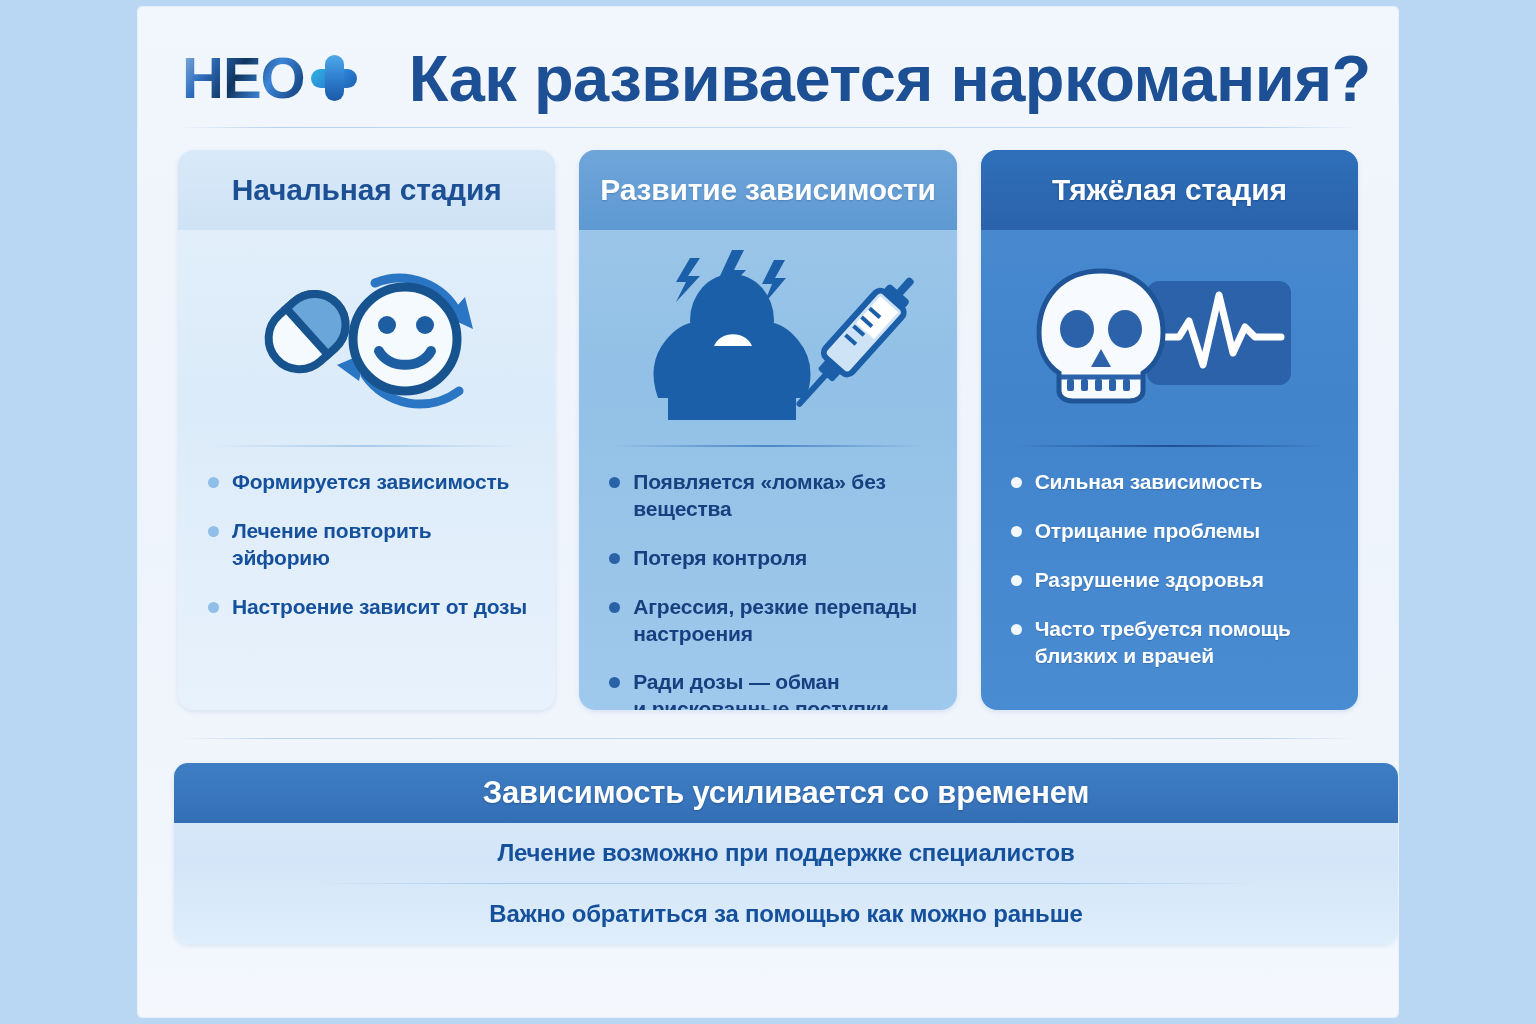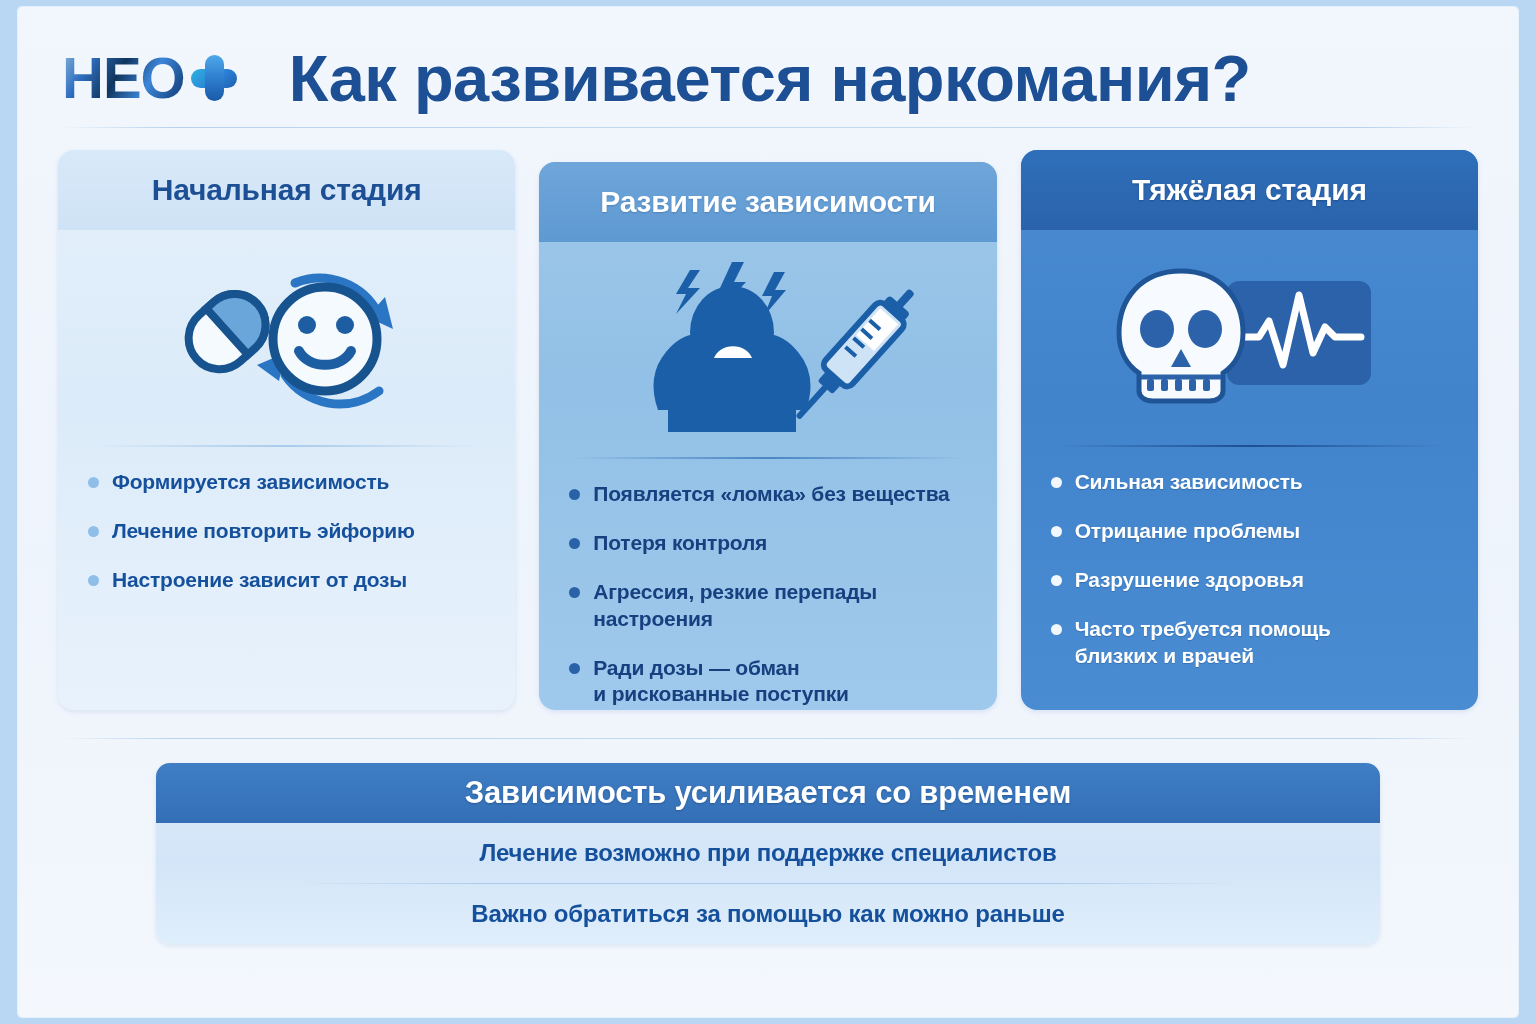--- a/index.html
+++ b/index.html
@@ -14,21 +14,21 @@
   body {
     background:#b9d7f2;
     display:flex;
     align-items:center;
     justify-content:center;
   }
 
   
   .poster {
     position:relative;
-    width:1500px; height:1010px;
+    width:1260px; height:1010px;
     margin:0 auto;
     background:linear-gradient(180deg,#f2f6fd 0%,#eef4fc 55%,#f4f8fd 100%);
     border-radius:4px;
     box-shadow:0 0 0 1px rgba(255,255,255,.65);
     padding:28px 36px 0 36px;
     overflow:hidden;
   }
 
   
   .header {
@@ -150,21 +150,21 @@
   }
 
   
   .card-1 { background:linear-gradient(180deg,#e4f0fb 0%,#dcebf9 45%,#e8f2fc 100%); }
   .card-1 .card-head { background:linear-gradient(180deg,#d8e9f8 0%,#cfe3f6 100%); color:#1d4f95; }
   .card-1 .card-rule { background:linear-gradient(90deg,rgba(150,190,230,0),#a9cbea,rgba(150,190,230,0)); }
   .card-1 .card-list li { color:#15509c; }
   .card-1 .bullet { background:#8fbfe8; }
 
   
-  .card-2 { background:linear-gradient(180deg,#9ec8ea 0%,#92c0e6 40%,#9fc9ec 100%);margin-top:12px; }
+  .card-2 { background:linear-gradient(180deg,#9ec8ea 0%,#92c0e6 40%,#9fc9ec 100%); }
   .card-2 .card-head { background:linear-gradient(180deg,#6fa6da 0%,#5e99d2 100%); color:#ffffff;
                        text-shadow:0 1px 2px rgba(20,60,110,.28); }
   .card-2 .card-rule { background:linear-gradient(90deg,rgba(40,95,160,0),#4c86c4,rgba(40,95,160,0)); }
   .card-2 .card-list li { color:#16407f; }
   .card-2 .bullet { background:#2a62a8; }
 
   
   .card-3 { background:linear-gradient(180deg,#4a8bd1 0%,#4184cc 45%,#4a8cd2 100%); }
   .card-3 .card-head { background:linear-gradient(180deg,#2f6fba 0%,#2a63ab 100%); color:#ffffff;
                        text-shadow:0 1px 2px rgba(10,40,85,.38); }

